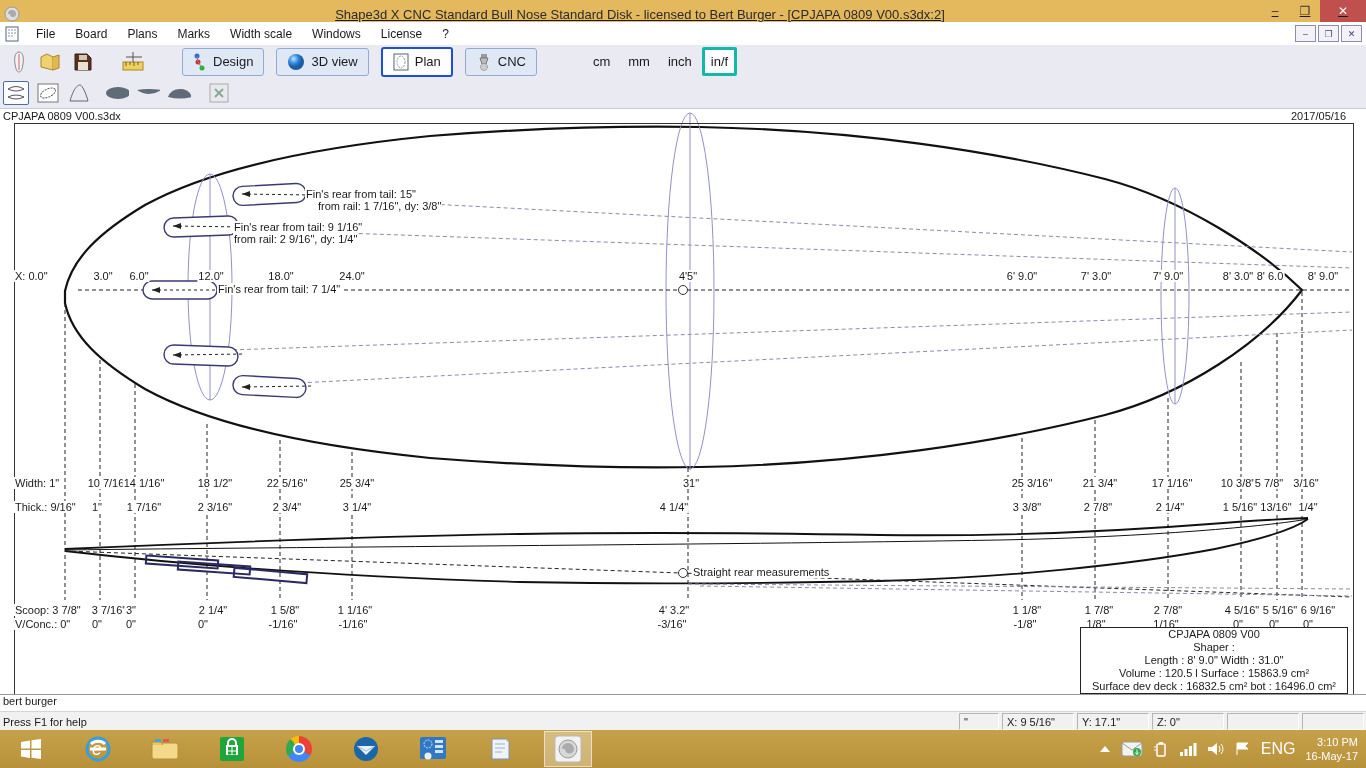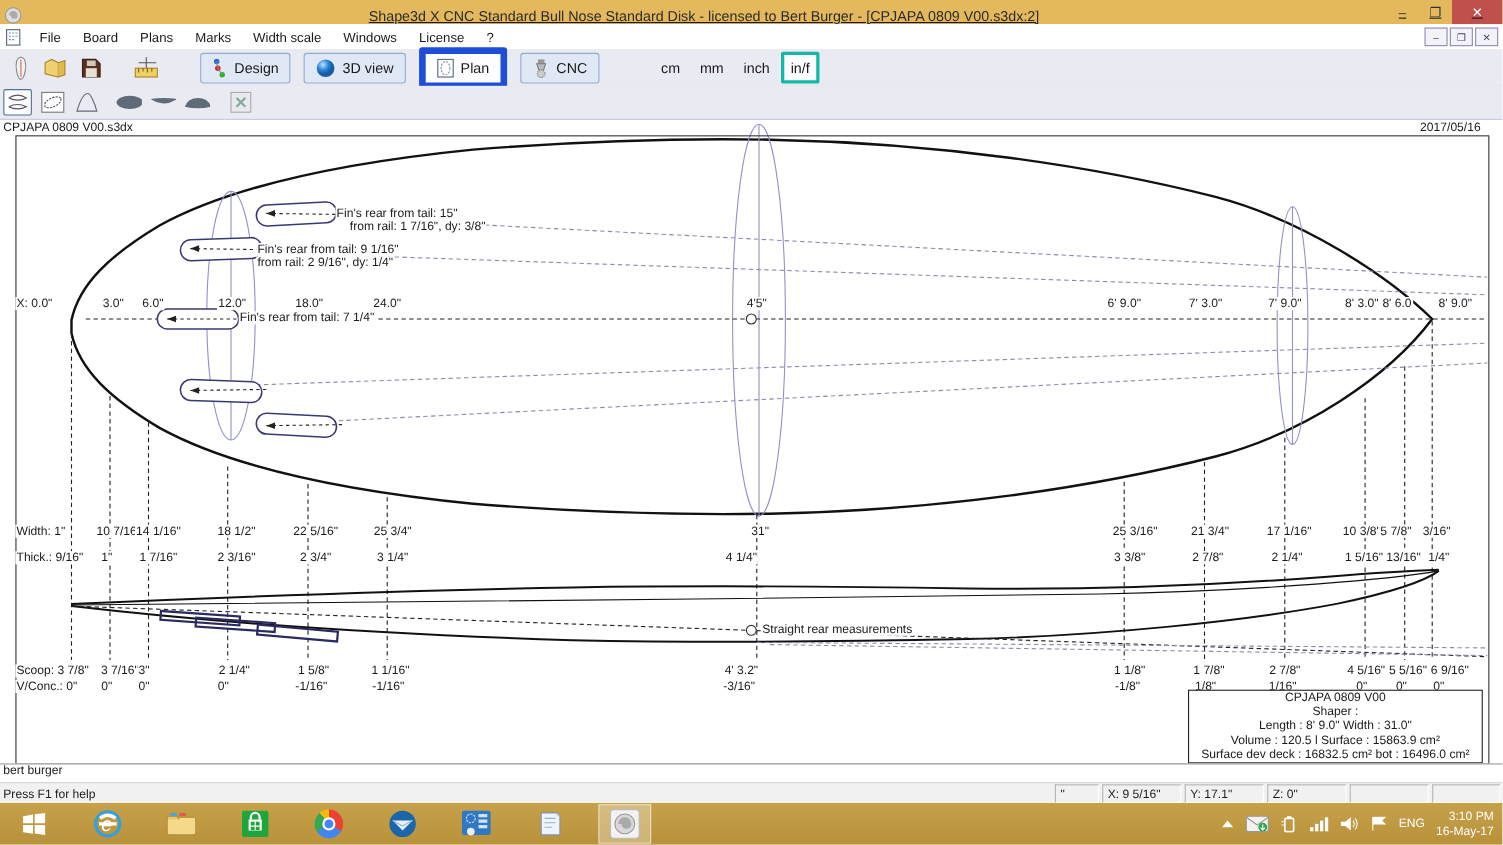--- a/index.html
+++ b/index.html
@@ -18,21 +18,21 @@
   .mdibtn{width:19px;height:15px;border:1px solid #8c8cb0;background:#f2f2f8;color:#44446a;
           font-size:9px;display:flex;align-items:center;justify-content:center;margin-left:2px;}
   
   #toolbar1{left:0;top:45px;width:1366px;height:33px;background:#eaeaf2;display:flex;align-items:center;
             border-bottom:1px solid #dcdce8;}
   #toolbar2{left:0;top:78px;width:1366px;height:30px;background:#eaeaf2;display:flex;align-items:center;
             border-bottom:1px solid #c9c9da;}
   .tb-ico{width:26px;height:26px;margin-left:6px;display:flex;align-items:center;justify-content:center;}
   .mode-btn{height:26px;margin-left:12px;padding:0 10px;display:flex;align-items:center;gap:6px;
             font-size:13px;background:#e1e8f5;border:1px solid #93abd1;border-radius:3px;}
-  .mode-btn.sel{background:#fdfdff;border:6px solid #1d4ed8;}
+  .mode-btn.sel{background:#fdfdff;border:2px solid #1d4ed8;}
   .unit{font-size:13px;margin-left:18px;}
   .unit.sel{background:#fdfdff;border:3px solid #14b8a6;border-radius:2px;padding:4px 6px;margin-left:10px;}
   .v-ico{width:24px;height:22px;margin-left:7px;display:flex;align-items:center;justify-content:center;}
   .v-ico.sel{background:#fdfdff;border:1px solid #4a6f9e;border-radius:2px;}
   
   #view-border{left:14px;top:123px;width:1338px;height:570px;border:1px solid #333;}
   .lbl{position:absolute;font-size:11px;white-space:nowrap;background:#fff;padding:0 1px;}
   .v{position:absolute;font-size:11px;white-space:nowrap;background:#fff;padding:0 1px;
      transform:translateX(-50%);}
   #info-box{left:1080px;top:627px;width:266px;height:65px;background:#fff;border:1px solid #222;
@@ -449,19 +449,19 @@
         <rect x="10" y="4" width="3" height="10" fill="#fff"></rect>
         <rect x="14.5" y="1" width="3" height="13" fill="#fff"></rect>
       </svg>
     <svg width="18" height="14">
         <path d="M1,5 h4 l5,-4 v12 l-5,-4 h-4 Z" fill="#fff"></path>
         <path d="M12,4 a5,5 0 0 1 0,6 M14,2 a8,8 0 0 1 0,10" stroke="#fff" fill="none"></path>
       </svg>
     <svg width="16" height="14">
         <path d="M2,1 v12 M2,1 h11 l-3,3 3,3 h-11" fill="#fff" stroke="#fff"></path>
       </svg>
-    <span style="font-size:11px">ENG</span>
+    <span style="font-size:16px">ENG</span>
     <div class="clock">
       <div>3:10 PM</div>
       <div>16-May-17</div>
     </div>
   </div>
 </div>
 
 </body></html>

